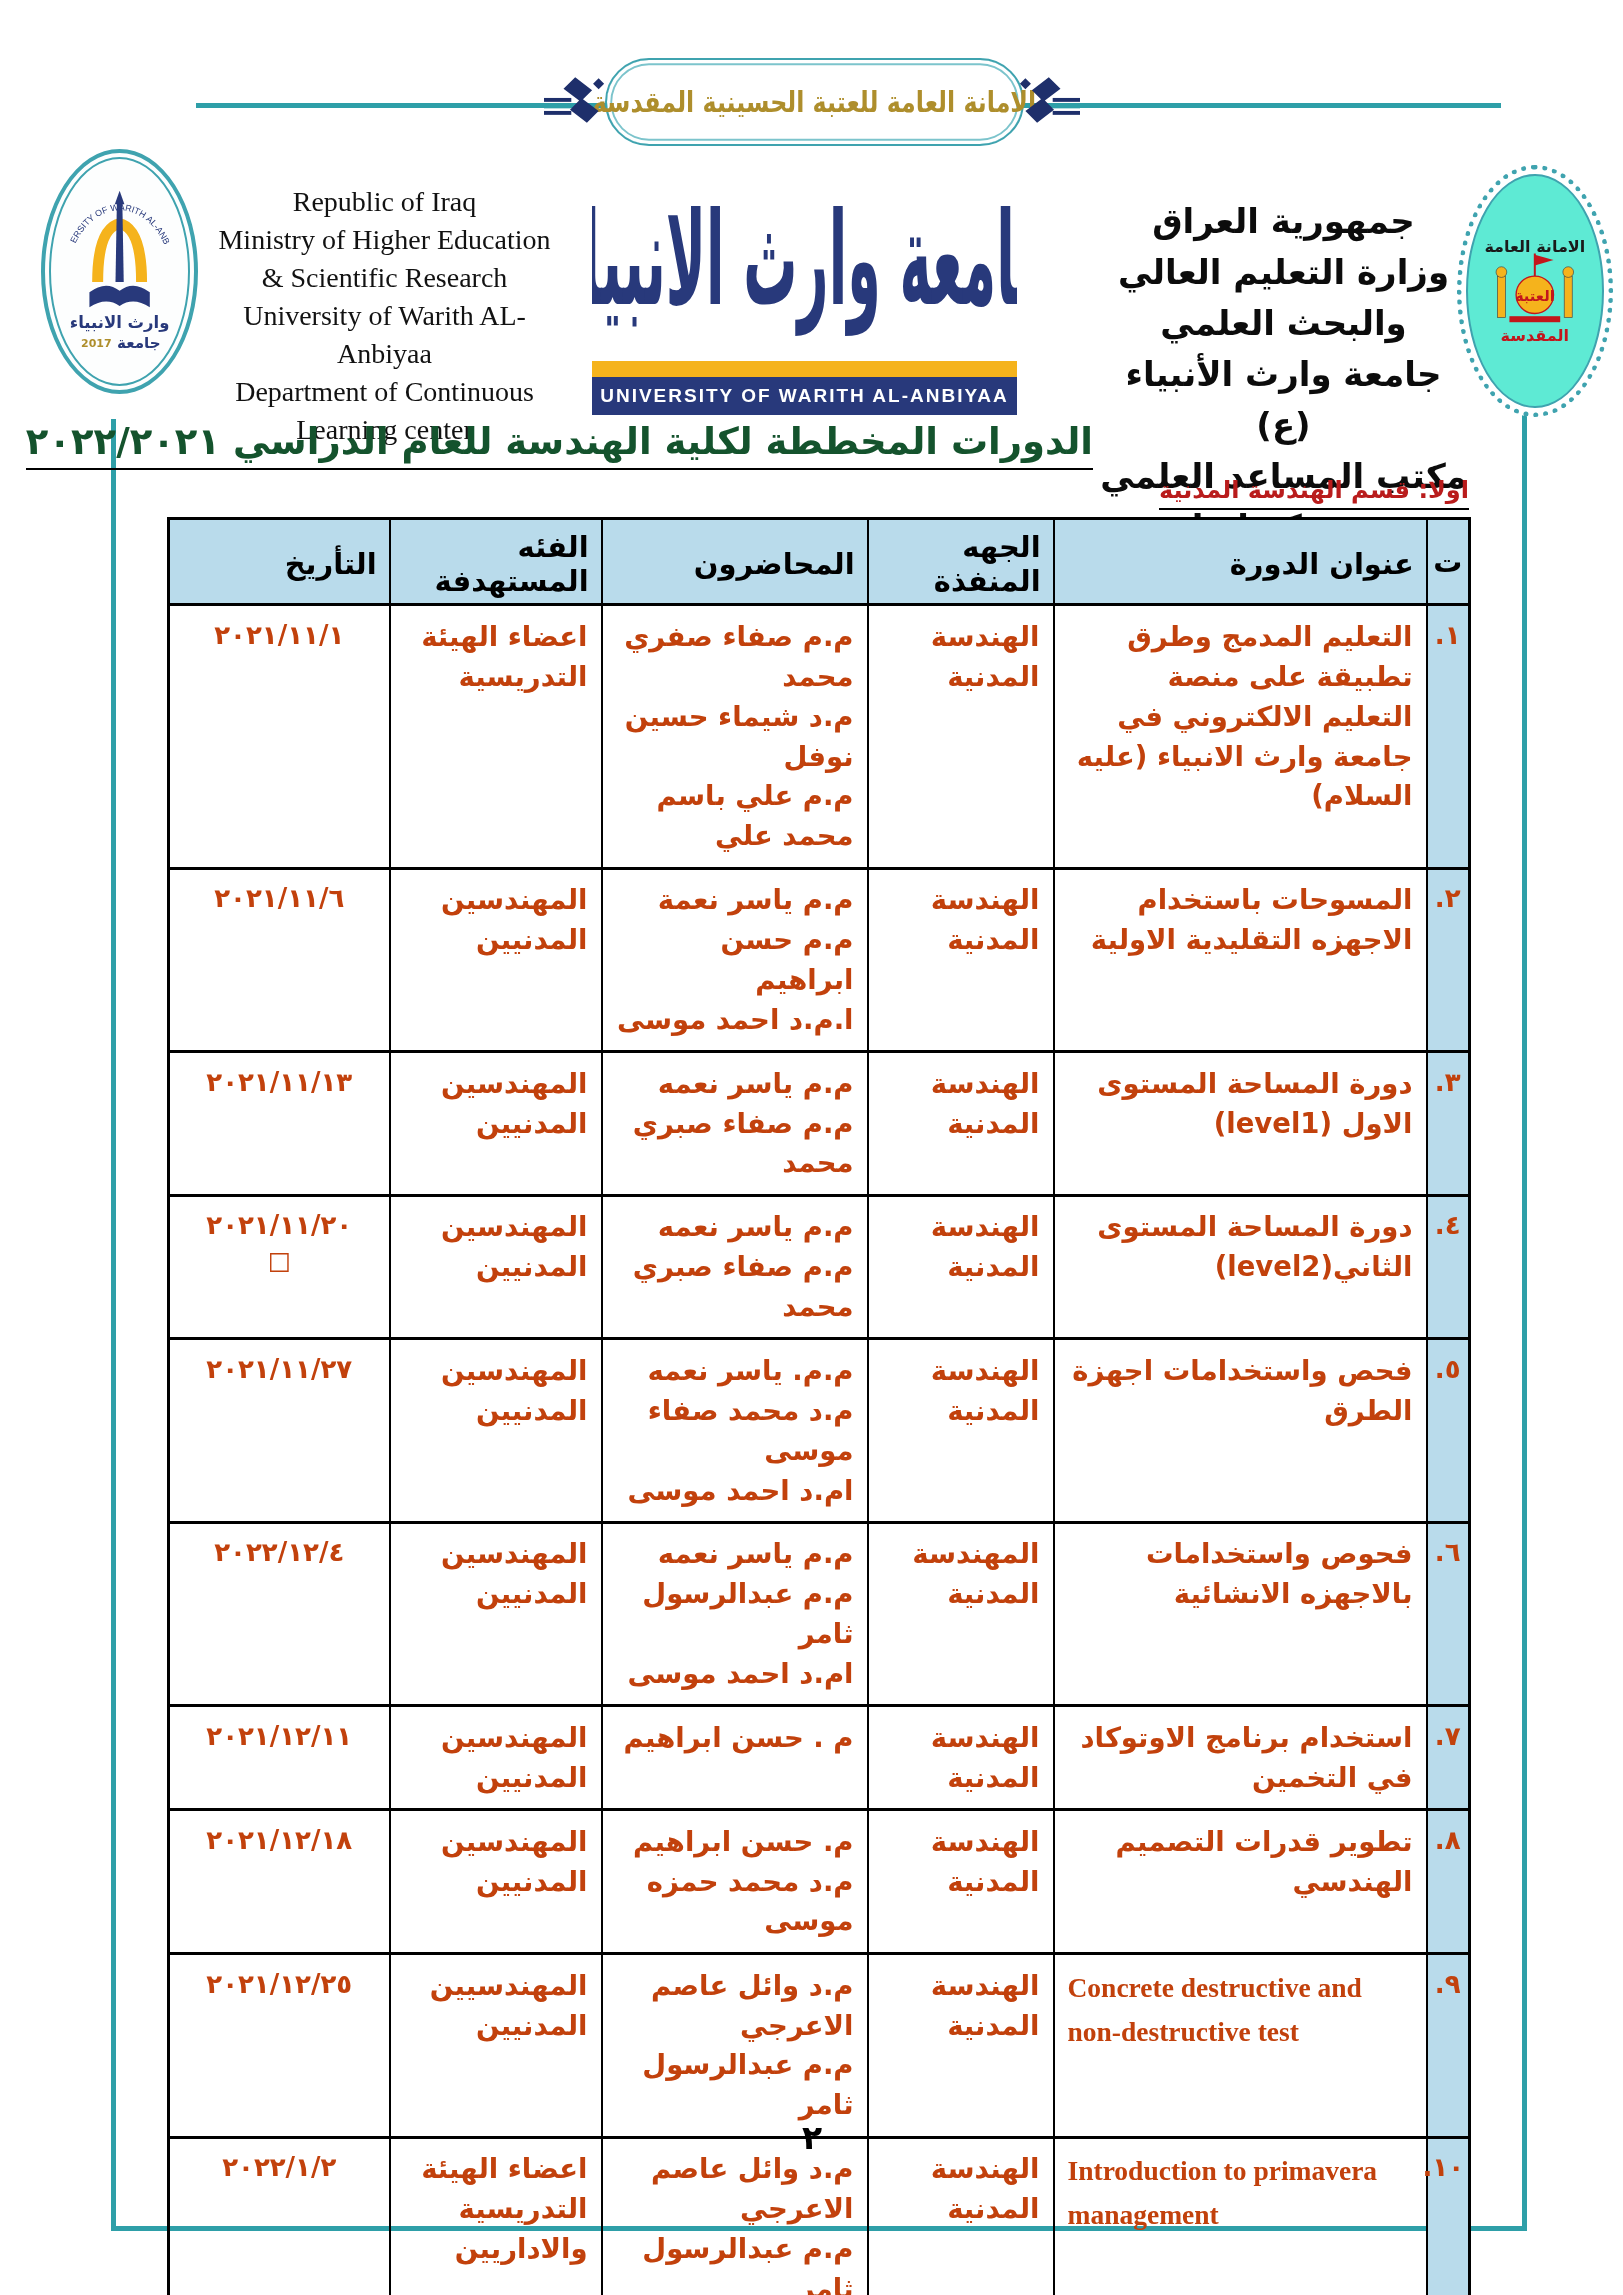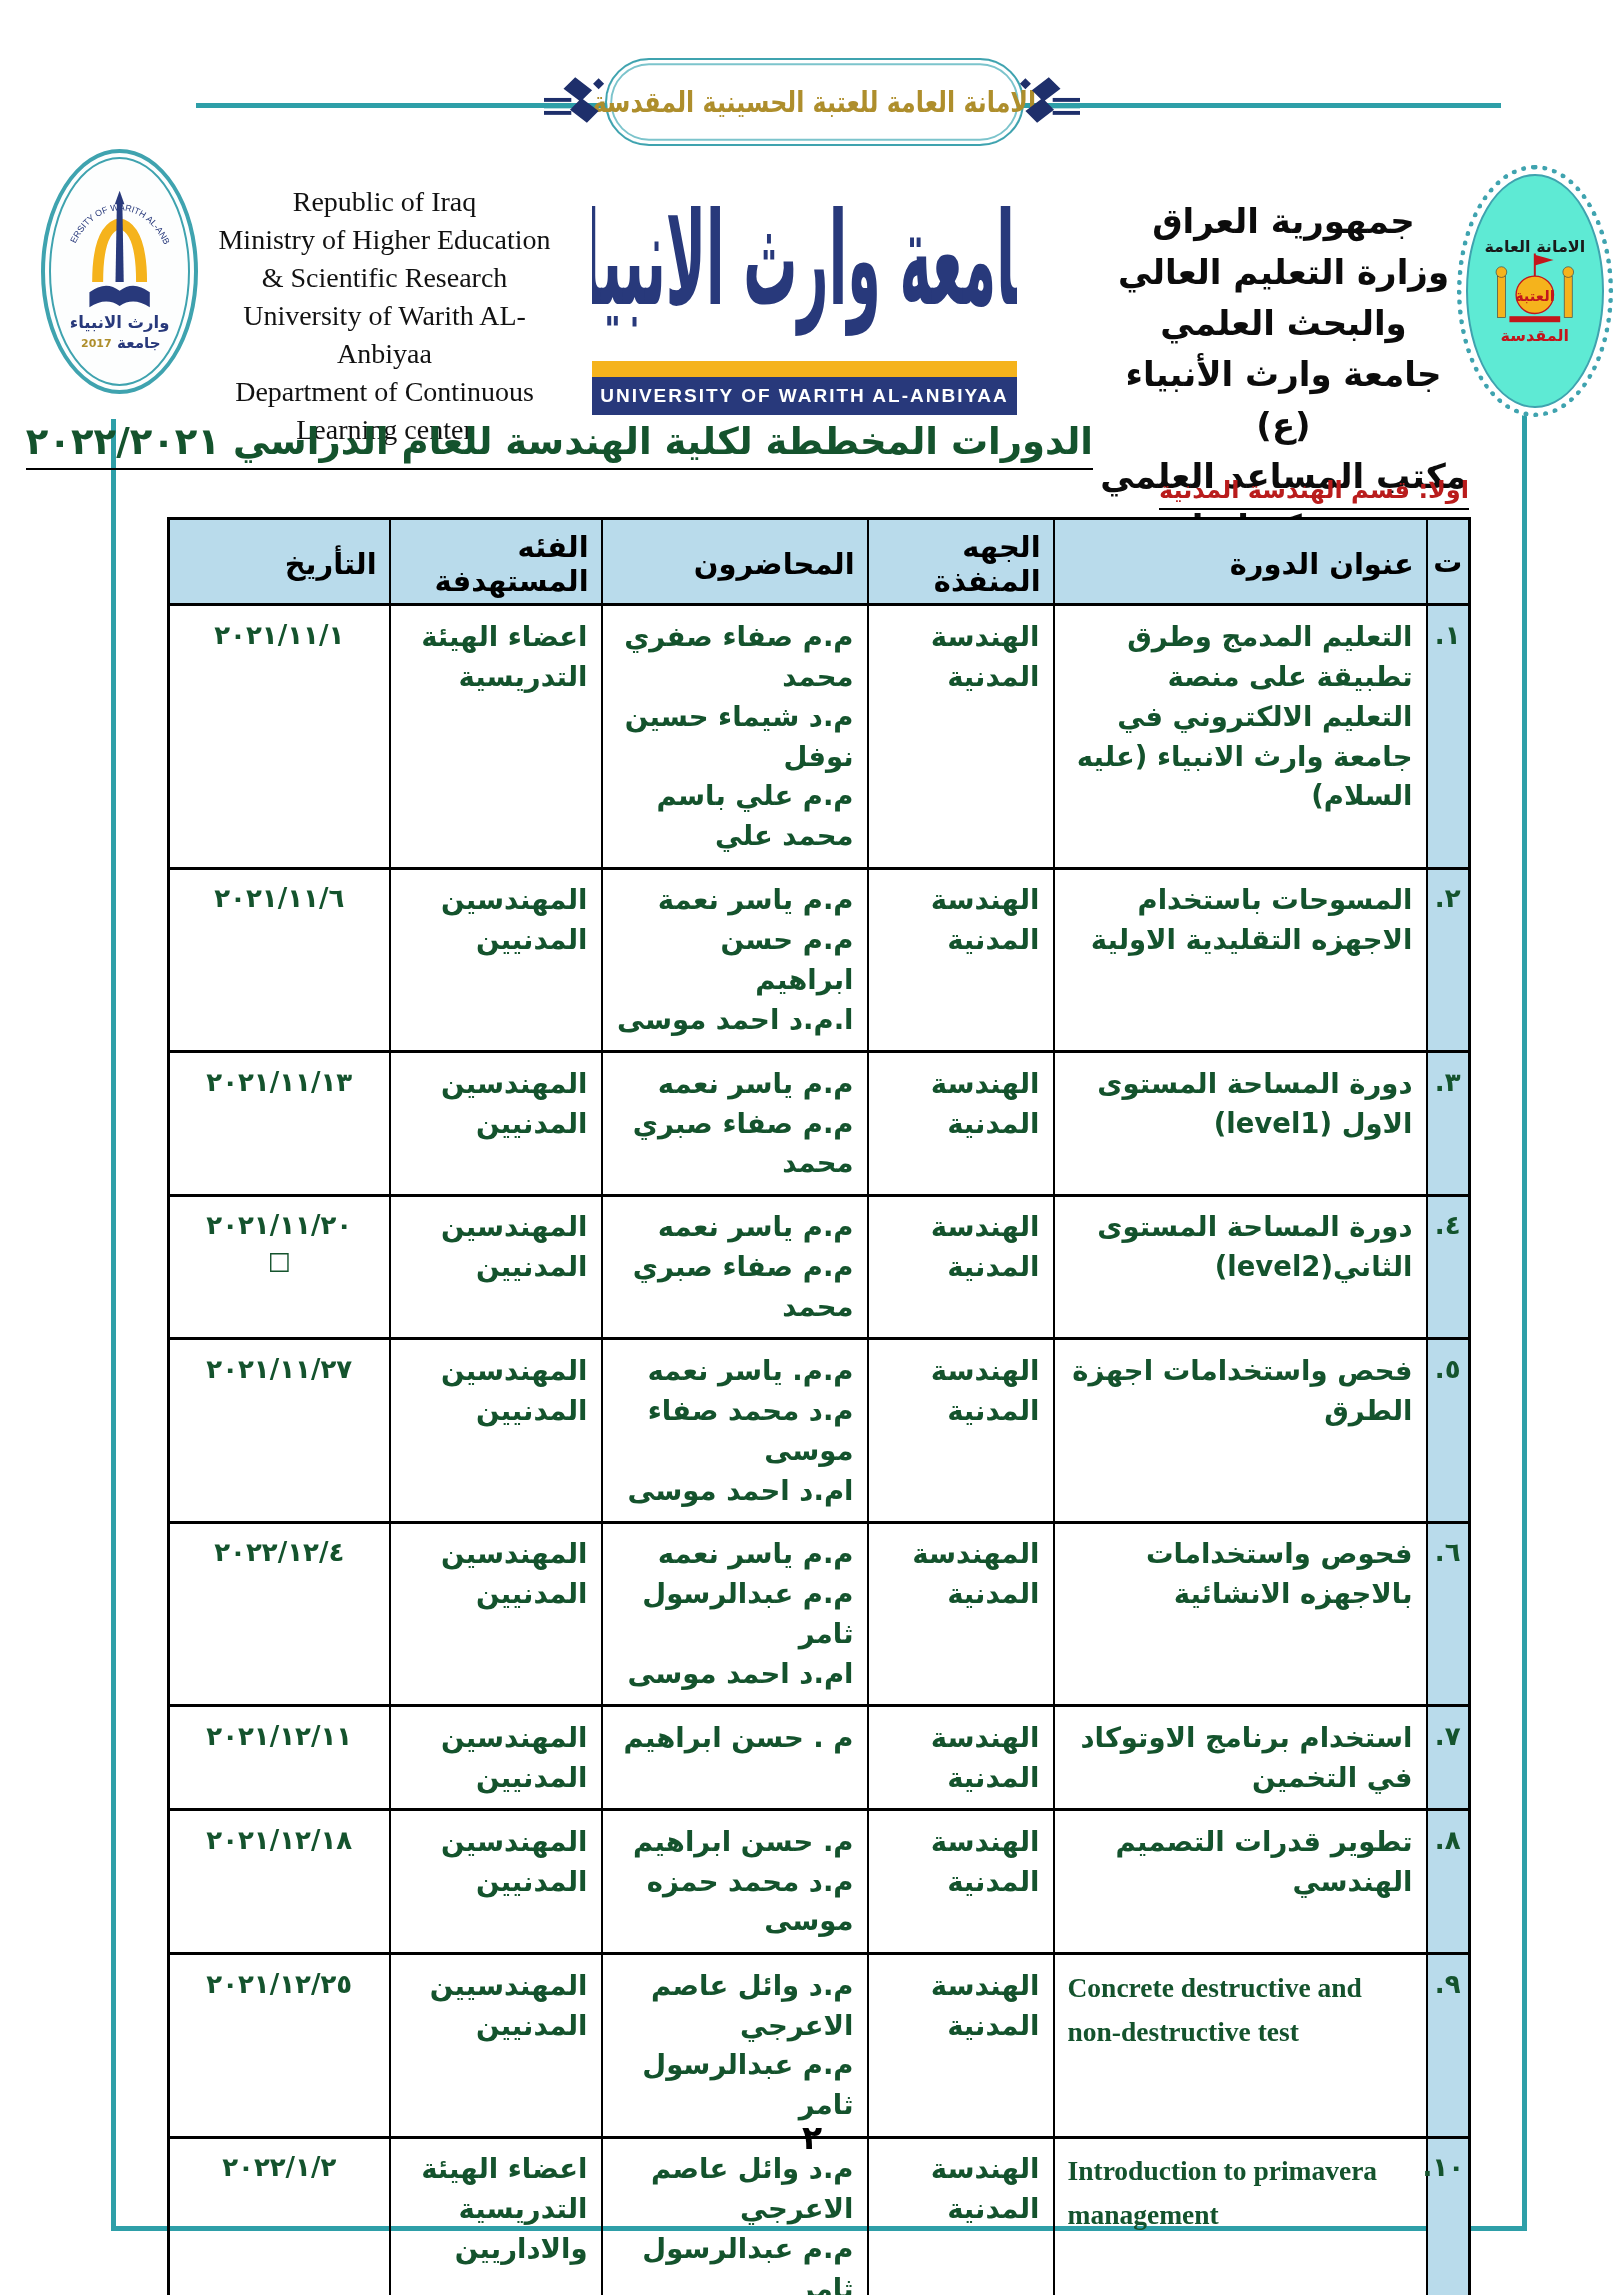--- a/index.html
+++ b/index.html
@@ -60,21 +60,21 @@
   .doc-subtitle span{font-size:24px;font-weight:bold;color:#b91c1c;border-bottom:2px solid #000;padding-bottom:3.9px;white-space:nowrap;margin-left:17px;}
 
   
   table.courses{position:absolute;left:167px;top:517px;width:1302px;border-collapse:collapse;
                 direction:rtl;table-layout:fixed;border:3.9px solid #000;}
   .courses th{background:#B9DBEB;font-size:29px;font-weight:bold;color:#000;
               border:2px solid #000;border-bottom-width:3.3px;padding:9.2px 11.8px 5.2px 5.2px;
               text-align:right;vertical-align:middle;height:65px;}
   .courses th.c-num{text-align:center;padding:9.2px 3.9px;}
   .courses td{border:2px solid #000;border-top-width:3.3px;border-bottom-width:3.3px;
-              vertical-align:top;padding:10.5px 13px;font-size:27.5px;font-weight:bold;color:#14532d;
+              vertical-align:top;padding:10.5px 13px;font-size:27.5px;font-weight:bold;color:#c2410c;
               white-space:pre-line;line-height:1.45;text-align:right;}
   .courses td.c-num{background:#B9DBEB;text-align:center;font-size:26px;padding:10.5px 3.9px;}
   .courses td.c-date{text-align:center;font-size:26px;}
   .courses td.en-cell{direction:ltr;text-align:left;font-family:"Liberation Serif",serif;font-size:27.5px;line-height:1.6;}
   tbody tr:nth-child(1){height:249px;}
   tbody tr:nth-child(2){height:123px;}
   tbody tr:nth-child(3){height:124px;}
   tbody tr:nth-child(4){height:124px;}
   tbody tr:nth-child(5){height:169px;}
   tbody tr:nth-child(6){height:123px;}

